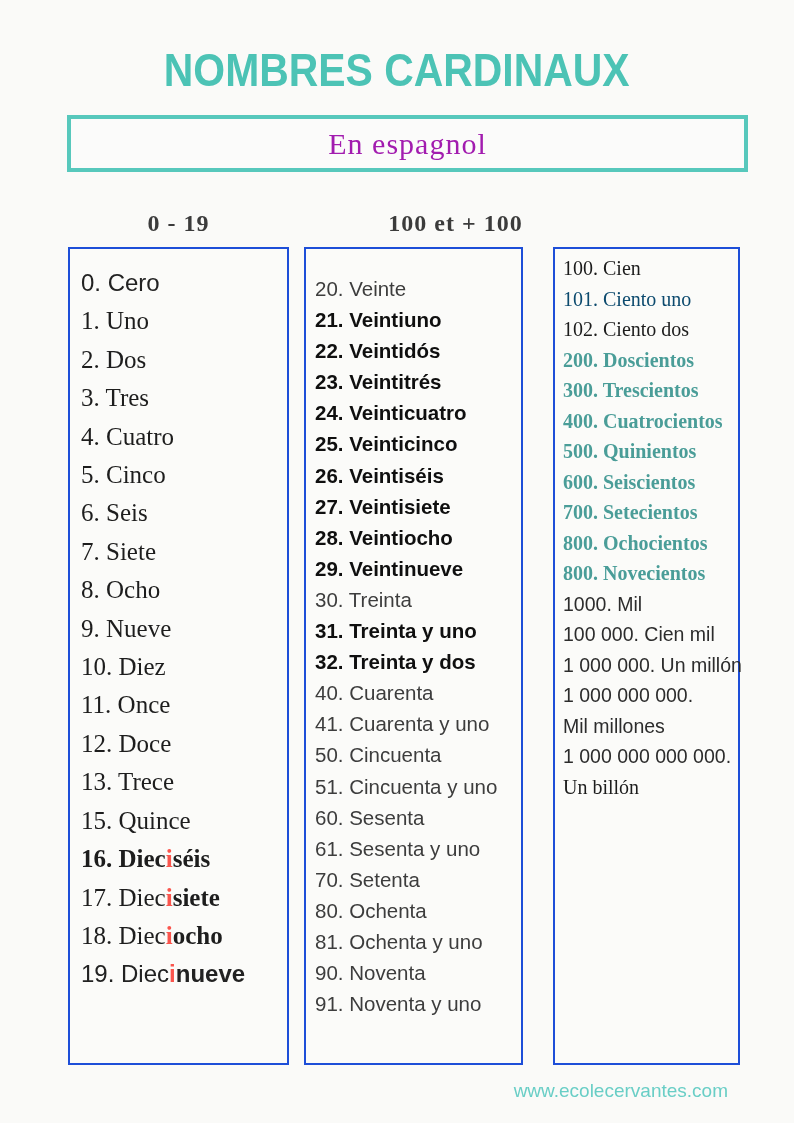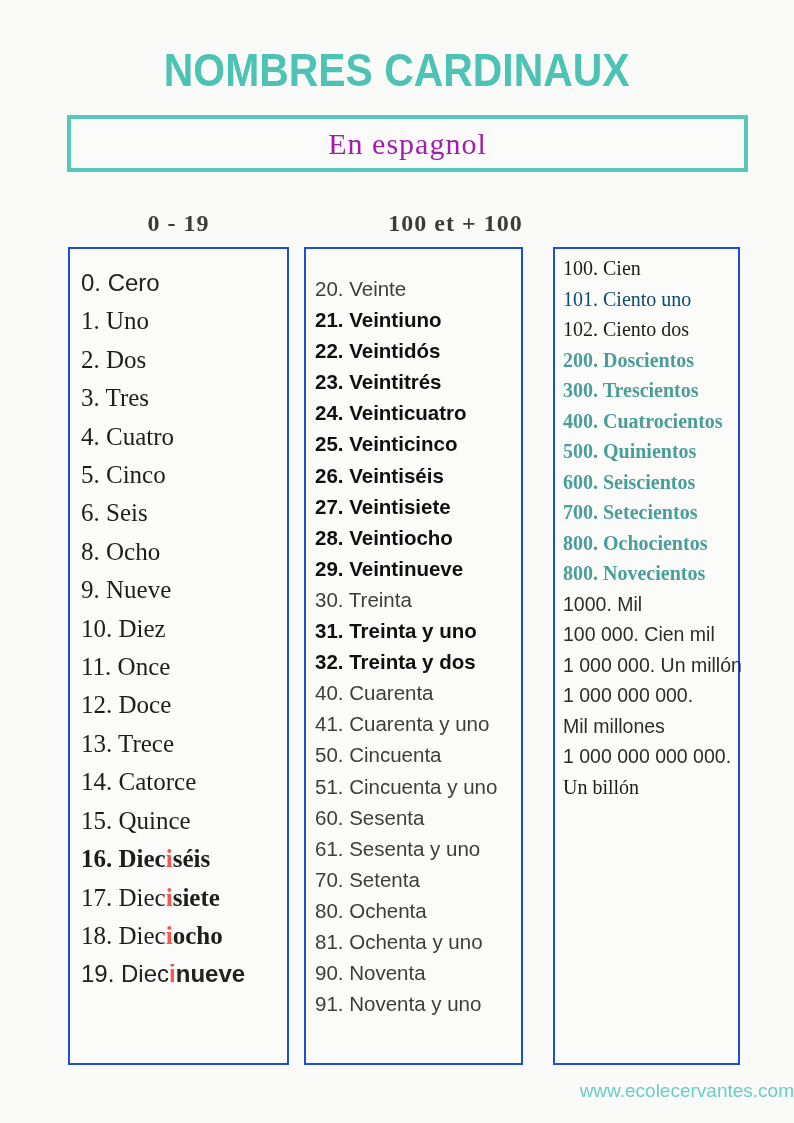--- a/index.html
+++ b/index.html
@@ -91,20 +91,21 @@
   .bold { font-weight:bold; }
   .red { color:#fa554d; }
   .teal { color:#4fc7ba; }
   .tealdark { color:#4a9d98; }
   .coral { color:#0c4a6e; }
 
   
   .footer {
     margin-top:15px;
     text-align:right;
+    padding-right:66px;
     font-family:"Liberation Sans", sans-serif;
     font-size:19px;
     color:#69cec6;
   }
 </style>
 </head>
 <body>
 
 <div class="page">
 
@@ -124,27 +125,27 @@
   <div class="columns-row">
     <div class="column-box box1">
       <div class="list">
           <div class="line sans"><span>0. Cero</span></div>
           <div class="line serif"><span>1. Uno</span></div>
           <div class="line serif"><span>2. Dos</span></div>
           <div class="line serif"><span>3. Tres</span></div>
           <div class="line serif"><span>4. Cuatro</span></div>
           <div class="line serif"><span>5. Cinco</span></div>
           <div class="line serif"><span>6. Seis</span></div>
+          <div class="line serif"><span>7. Siete</span></div>
           <div class="line serif"><span>8. Ocho</span></div>
           <div class="line serif"><span>9. Nueve</span></div>
           <div class="line serif"><span>10. Diez</span></div>
           <div class="line serif"><span>11. Once</span></div>
           <div class="line serif"><span>12. Doce</span></div>
           <div class="line serif"><span>13. Trece</span></div>
-          <div class="line serif"><span>14. Catorce</span></div>
           <div class="line serif"><span>15. Quince</span></div>
           <div class="line serif"><span class="bold">16. Diec</span><span class="bold red">i</span><span class="bold">séis</span></div>
           <div class="line serif"><span>17. Diec</span><span class="bold red">i</span><span class="bold">siete</span></div>
           <div class="line serif"><span>18. Diec</span><span class="bold red">i</span><span class="bold">ocho</span></div>
           <div class="line sans"><span>19. Diec</span><span class="bold red">i</span><span class="bold">nueve</span></div>
         </div>
     </div>
     <div class="column-box box2">
       <div class="list">
           <div class="line sans"><span>20. Veinte</span></div>

